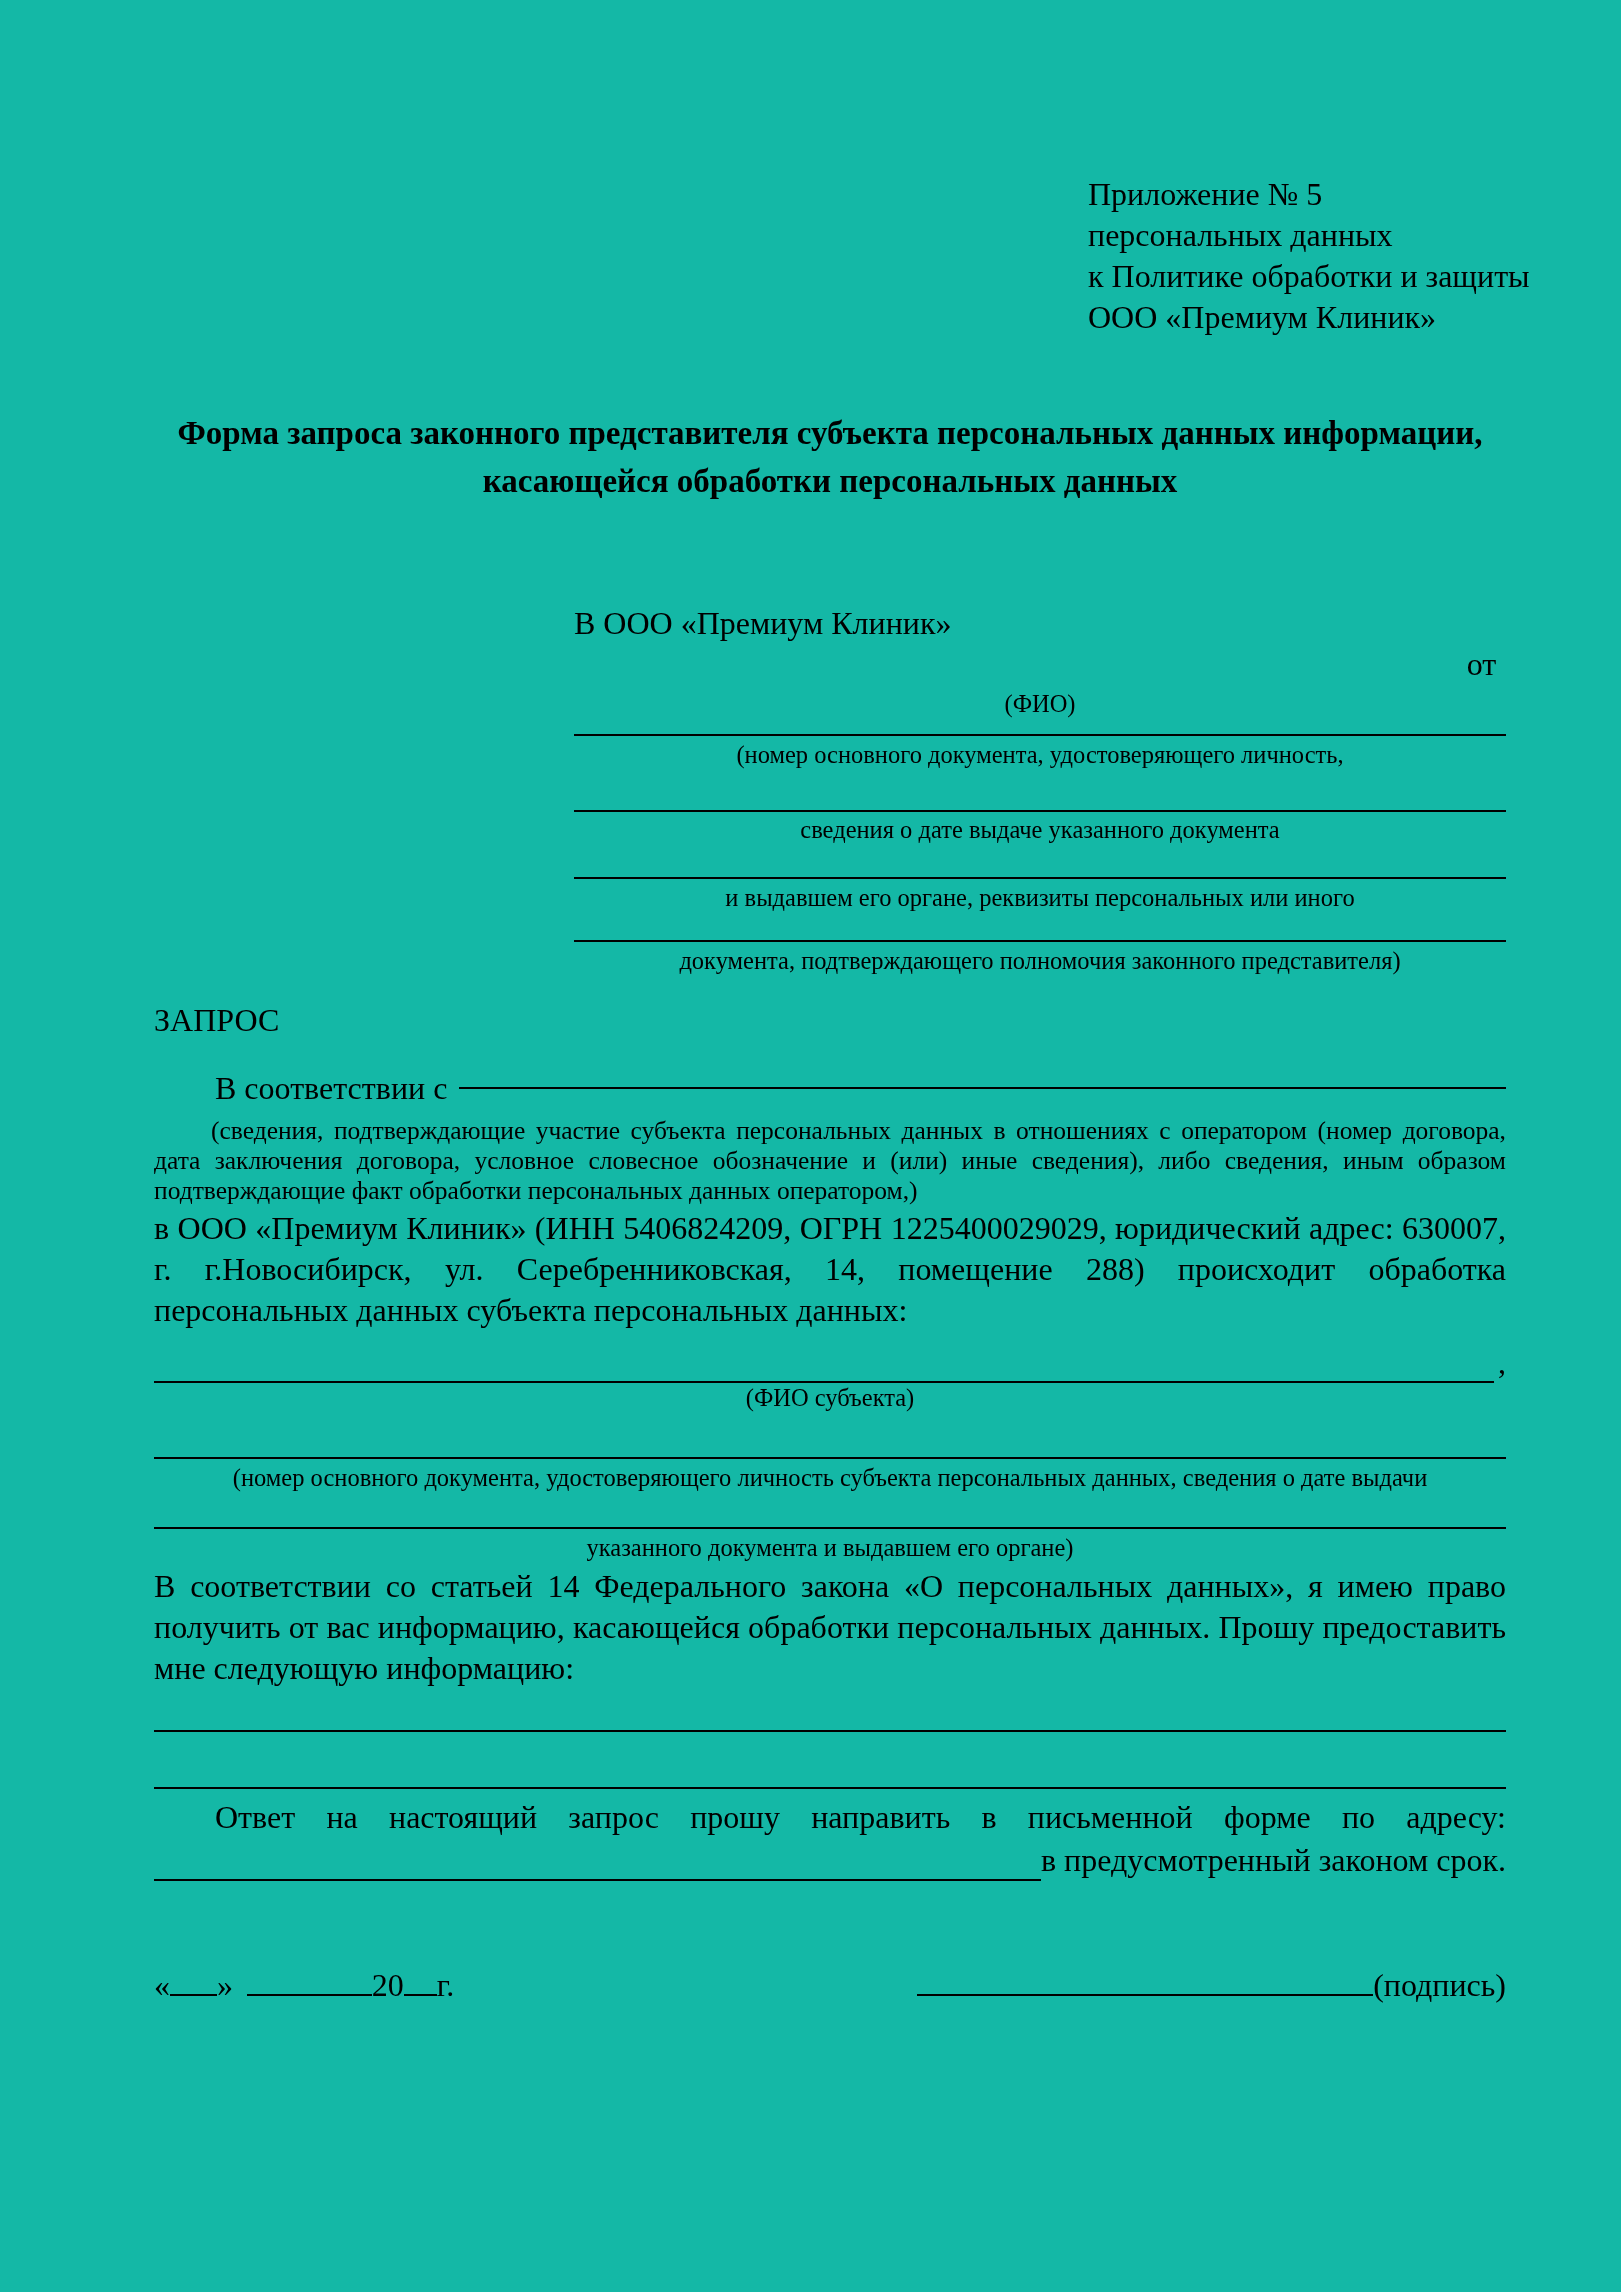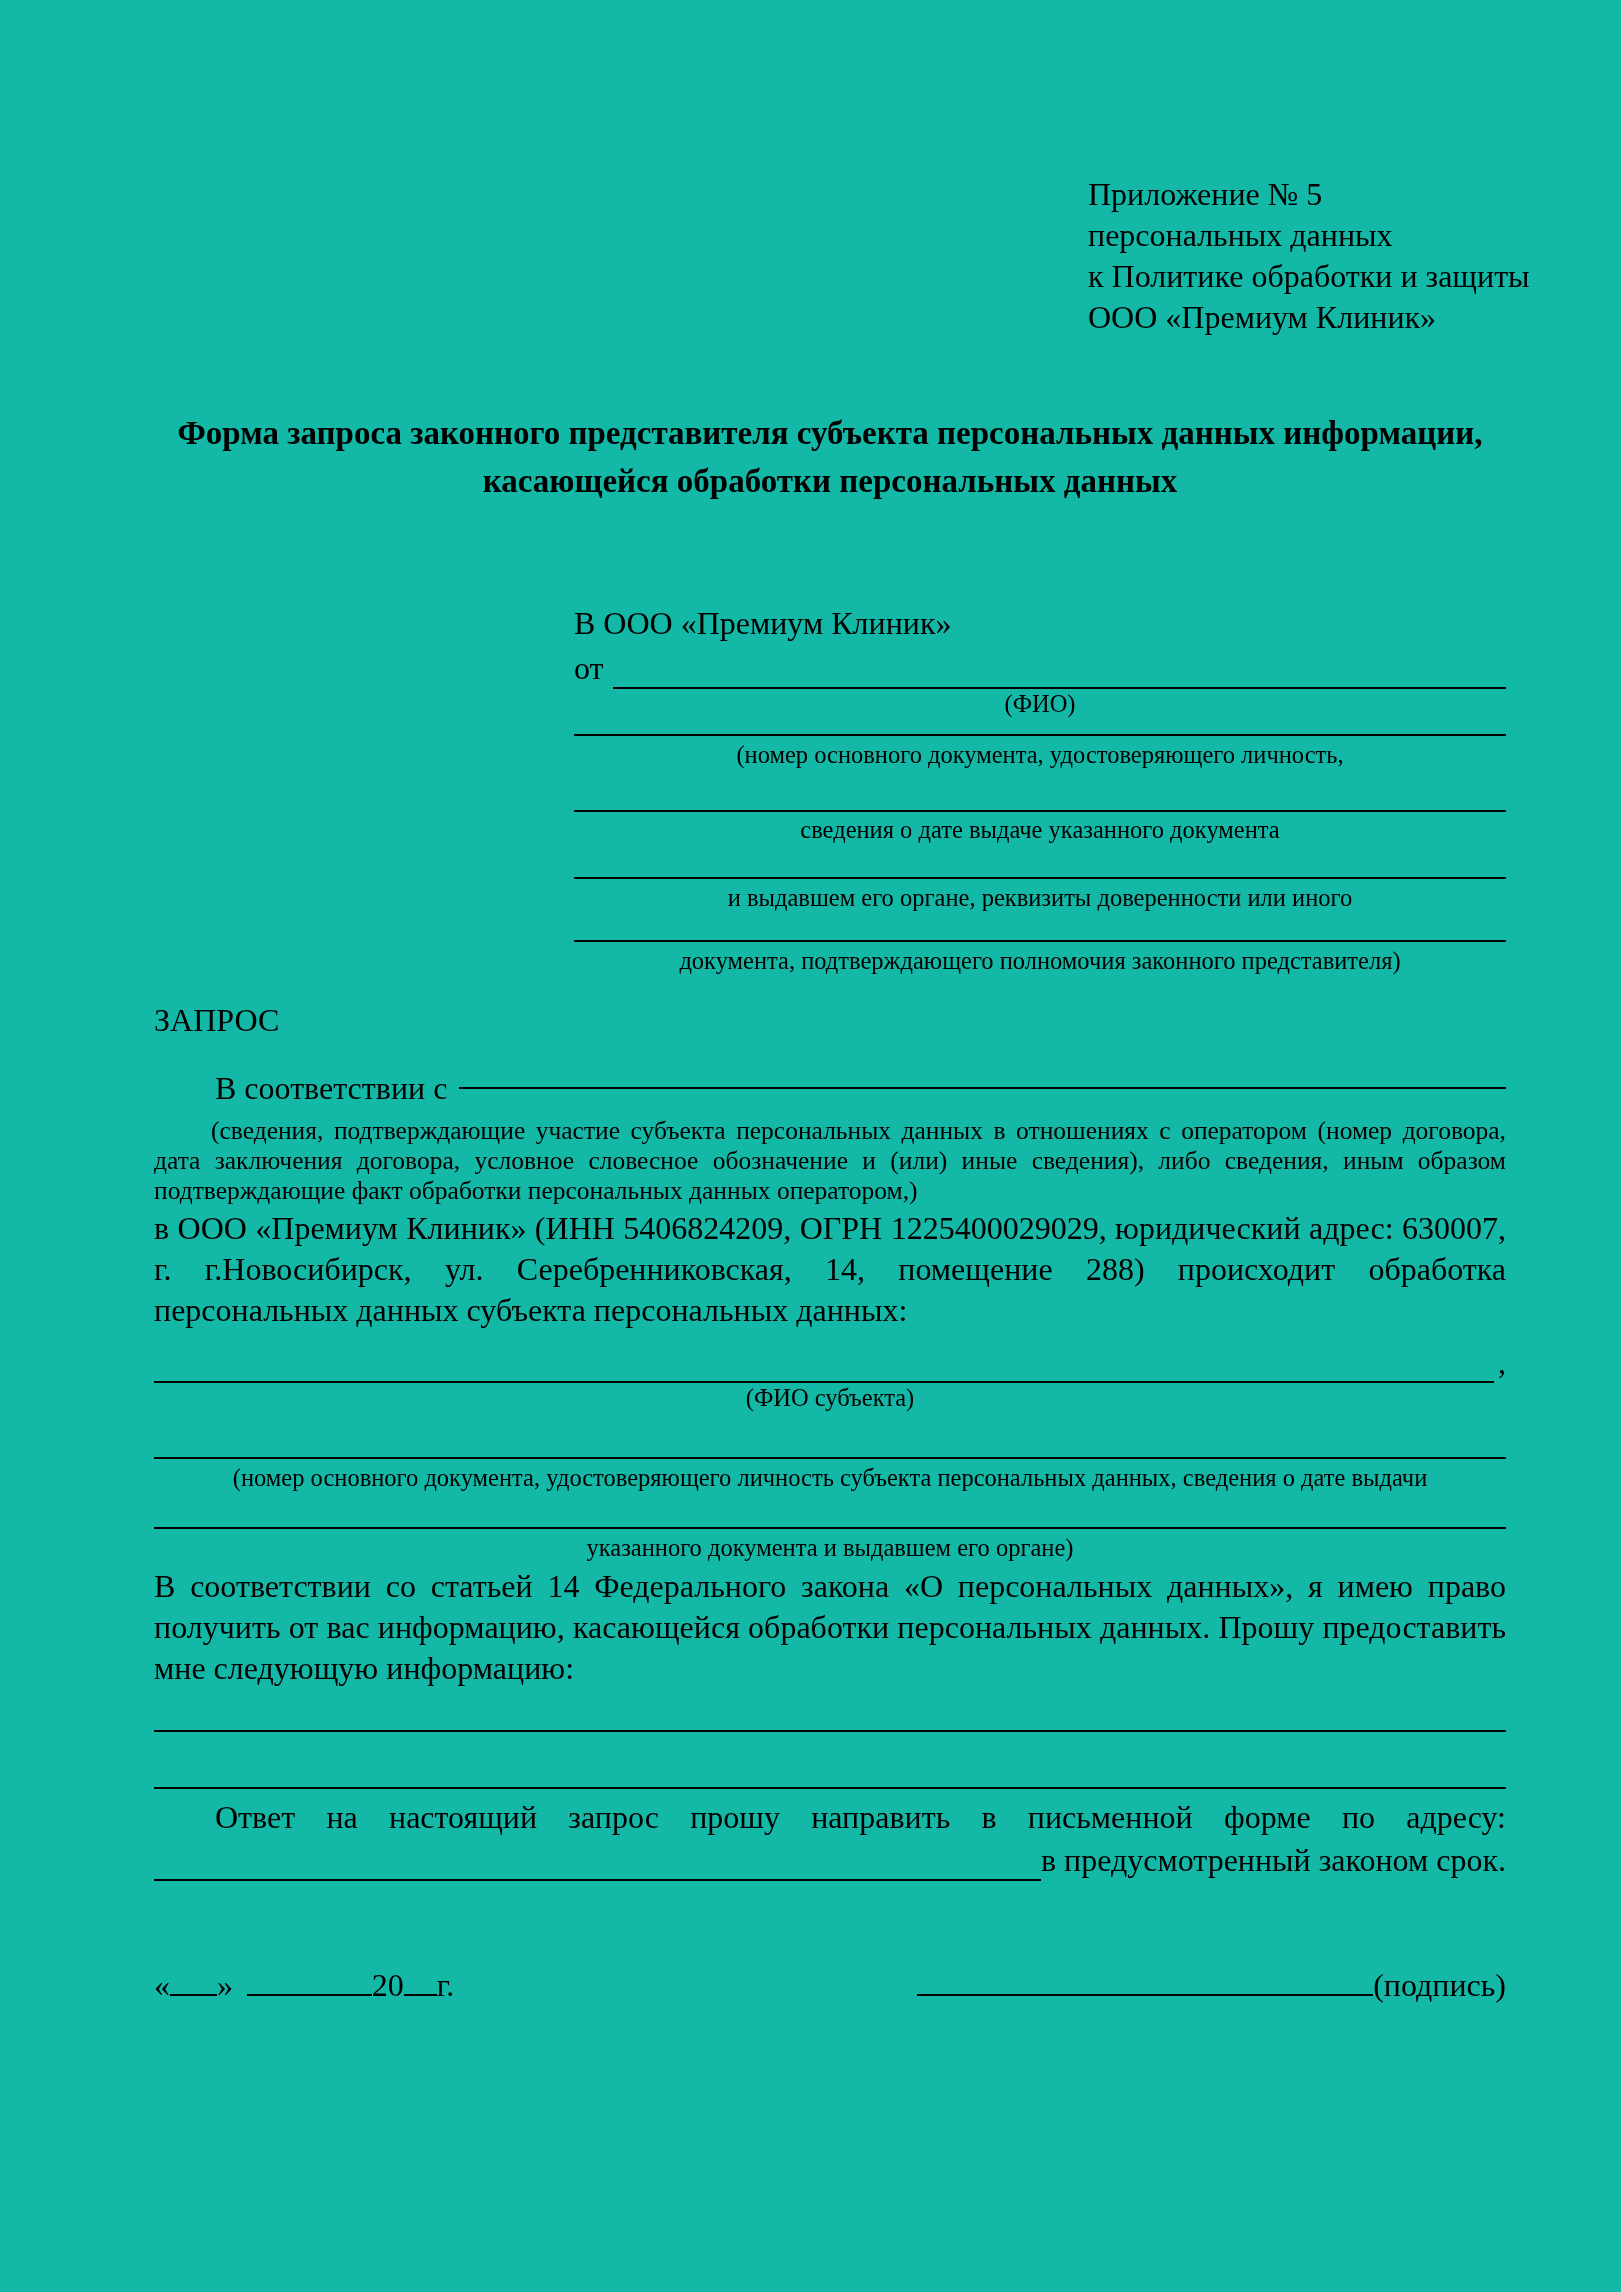--- a/index.html
+++ b/index.html
@@ -24,21 +24,21 @@
   .doc-title {
     margin-top: 71px;
     text-align: center;
     font-weight: bold;
     font-size: 33px;
     line-height: 48px;
   }
 
   
   .addressee { margin-top: 98px; margin-left: 420px; }
-  .from-row { display: flex; align-items: flex-end; height: 45px; }
+  .from-row { display: flex; align-items: flex-end; height: 45px; flex-direction: column; }
   .from-row .label { flex: 0 0 auto; padding-right: 9.8px; }
   .grow-line { flex: 1 1 auto; border-bottom: 2.9px solid #000; }
   .cap { font-size: 24.5px; line-height: 29px; text-align: center; }
   .addr-line { border-bottom: 2.9px solid #000; height: 0; }
   .addr-line.g1 { margin-top: 15.7px; }
   .addr-line.g2 { margin-top: 41px; }
   .addr-line.g3 { margin-top: 33px; }
   .addr-line.g4 { margin-top: 27.4px; }
   .addr-cap { margin-top: 3.9px; }
 
@@ -111,21 +111,21 @@
     </div>
     <div class="cap">(ФИО)</div>
 
     <div class="addr-line g1"></div>
     <div class="cap addr-cap">(номер основного документа, удостоверяющего личность,</div>
 
     <div class="addr-line g2"></div>
     <div class="cap addr-cap">сведения о дате выдаче указанного документа</div>
 
     <div class="addr-line g3"></div>
-    <div class="cap addr-cap">и выдавшем его органе, реквизиты доверенности или иного</div>
+    <div class="cap addr-cap">и выдавшем его органе, реквизиты персональных или иного</div>
 
     <div class="addr-line g4"></div>
     <div class="cap addr-cap">документа, подтверждающего полномочия законного представителя)</div>
   </div>
 
   <div class="zapros">ЗАПРОС</div>
 
   <div class="intro-row">
     <span class="label">В соответствии с</span>
     <div class="grow-line"></div>

